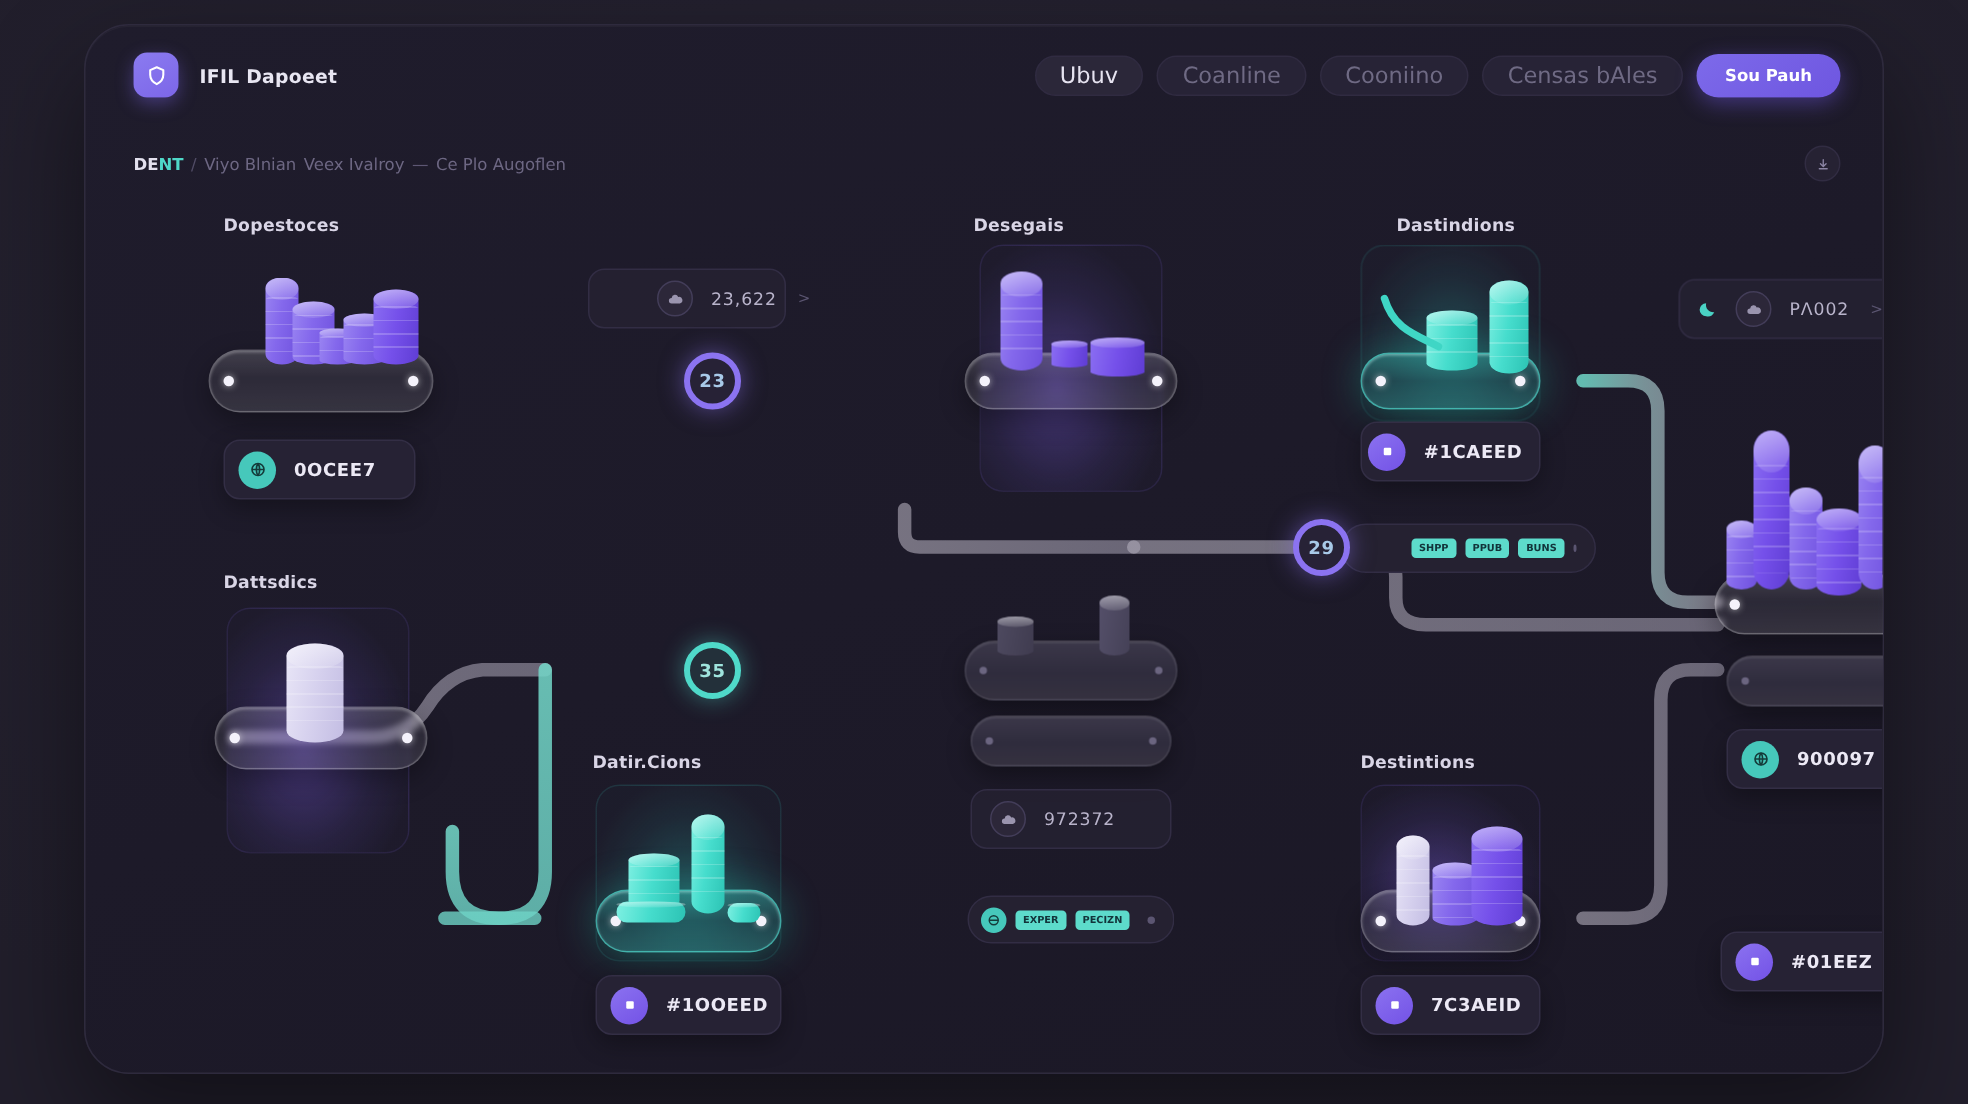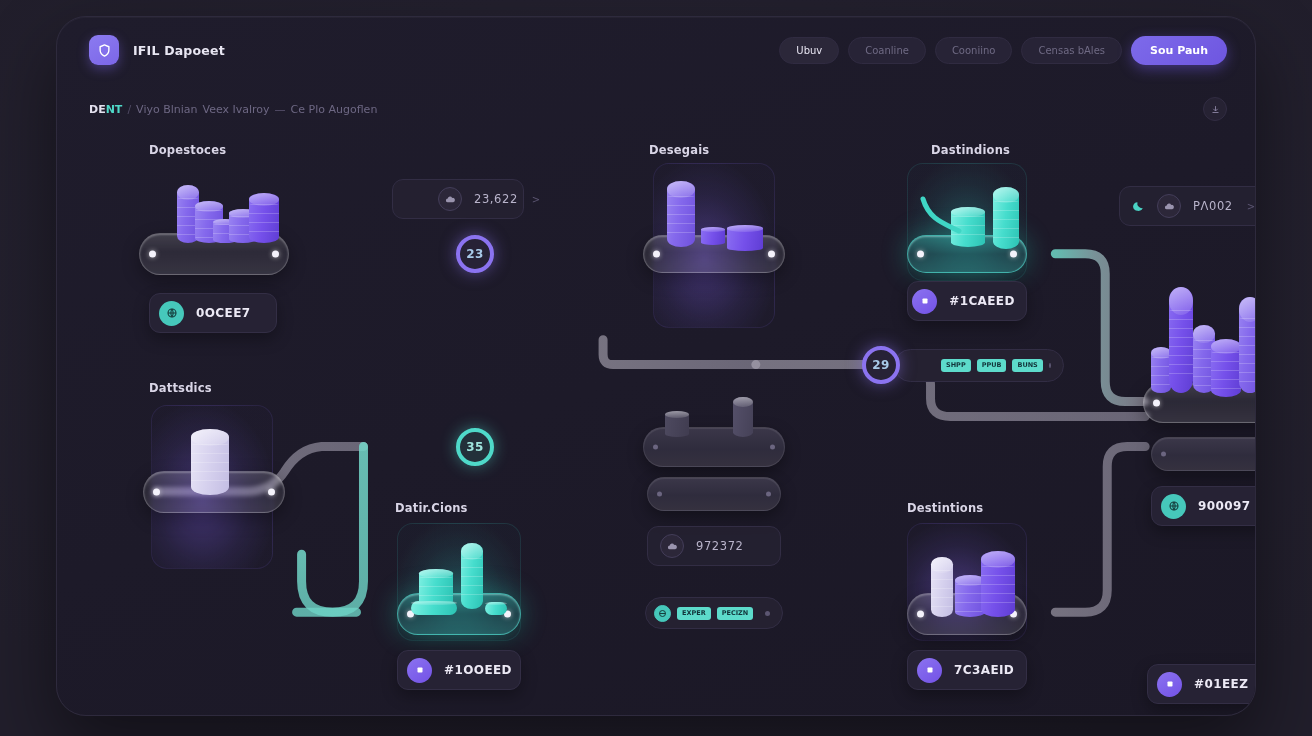--- a/index.html
+++ b/index.html
@@ -43,21 +43,21 @@
   .brand-title {
     font-size: 12.5px; font-weight: bold; color: #e8e6f2;
     letter-spacing: .2px;
     filter: blur(.35px);
   }
 
   #header-nav { display: flex; align-items: center; gap: 9px; }
   .nav-pill {
     height: 27px; padding: 0 16px; border-radius: 14px;
     display: flex; align-items: center; justify-content: center;
-    font-size: 10px; color: #6f6a84; background: #272336;
+    font-size: 15px; color: #6f6a84; background: #272336;
     border: 1px solid #302b41; white-space: nowrap;
     filter: blur(.3px);
   }
   .nav-pill.active { color: #e6e3f0; background: #2b2739; }
   .nav-cta {
     height: 29px; padding: 0 19px; border-radius: 15px;
     display: flex; align-items: center; justify-content: center;
     font-size: 11px; font-weight: bold; color: #fff;
     background: linear-gradient(140deg, #7d6aea, #6e56e0);
     box-shadow: 0 4px 14px rgba(110,86,224,.45);
@@ -508,21 +508,21 @@
     </div>
     <div class="badge" style="left:850px; top:523px; width:120px;gap:12px;">
       <div class="badge-icon purple">
         <svg viewBox="0 0 24 24" fill="none">
             <rect x="7" y="7" width="10" height="10" rx="1.6" fill="#fff"></rect>
           </svg>
       </div>
       <div class="badge-text">7C3AEID</div>
     </div>
 
-    <div class="badge" style="left:1090px; top:537px; width:140px;">
+    <div class="badge" style="left:1090px; top:494px; width:140px;">
       <div class="badge-icon purple">
         <svg viewBox="0 0 24 24" fill="none">
             <rect x="7" y="7" width="10" height="10" rx="1.6" fill="#fff"></rect>
           </svg>
       </div>
       <div class="badge-text">#01EEZ</div>
     </div>
 
   </div>
 </div>

